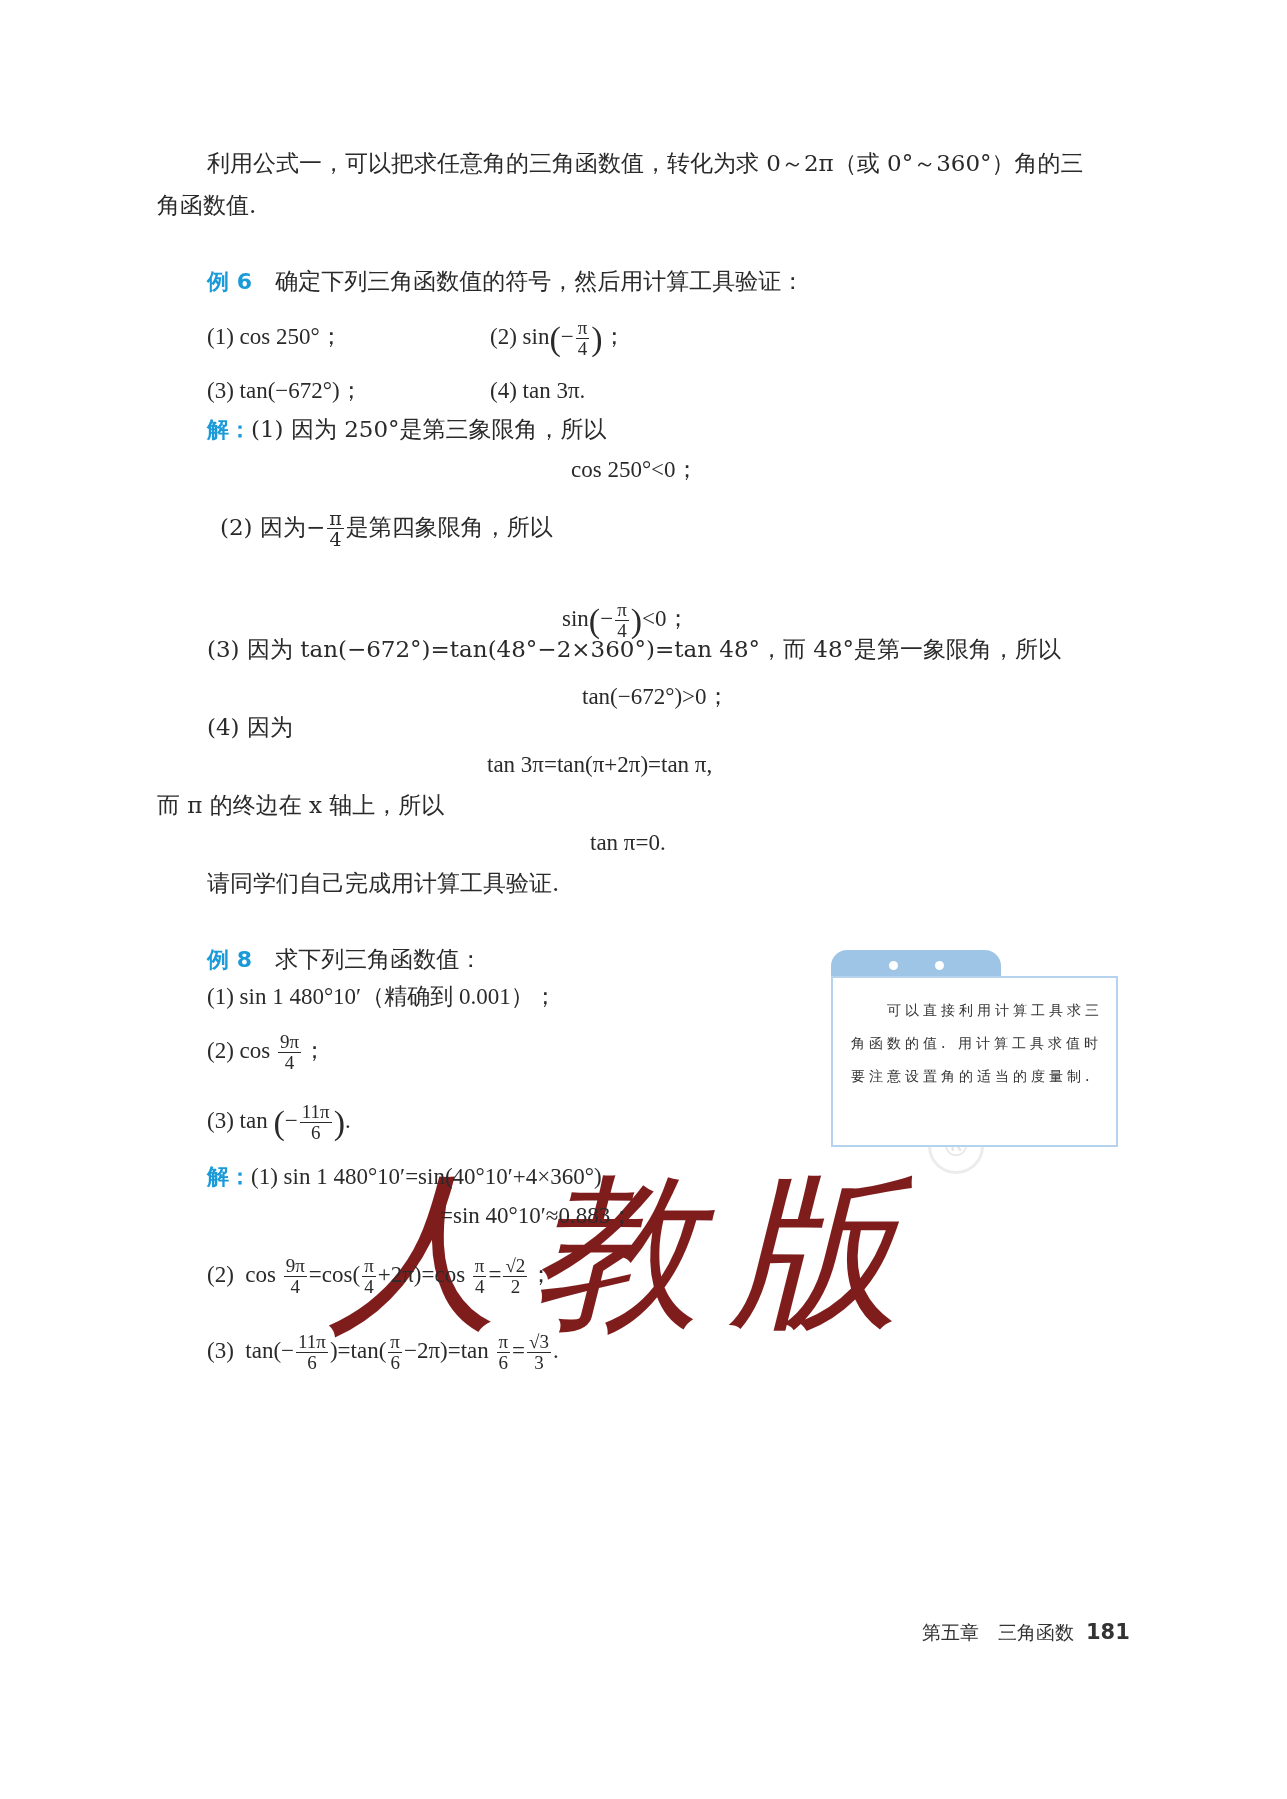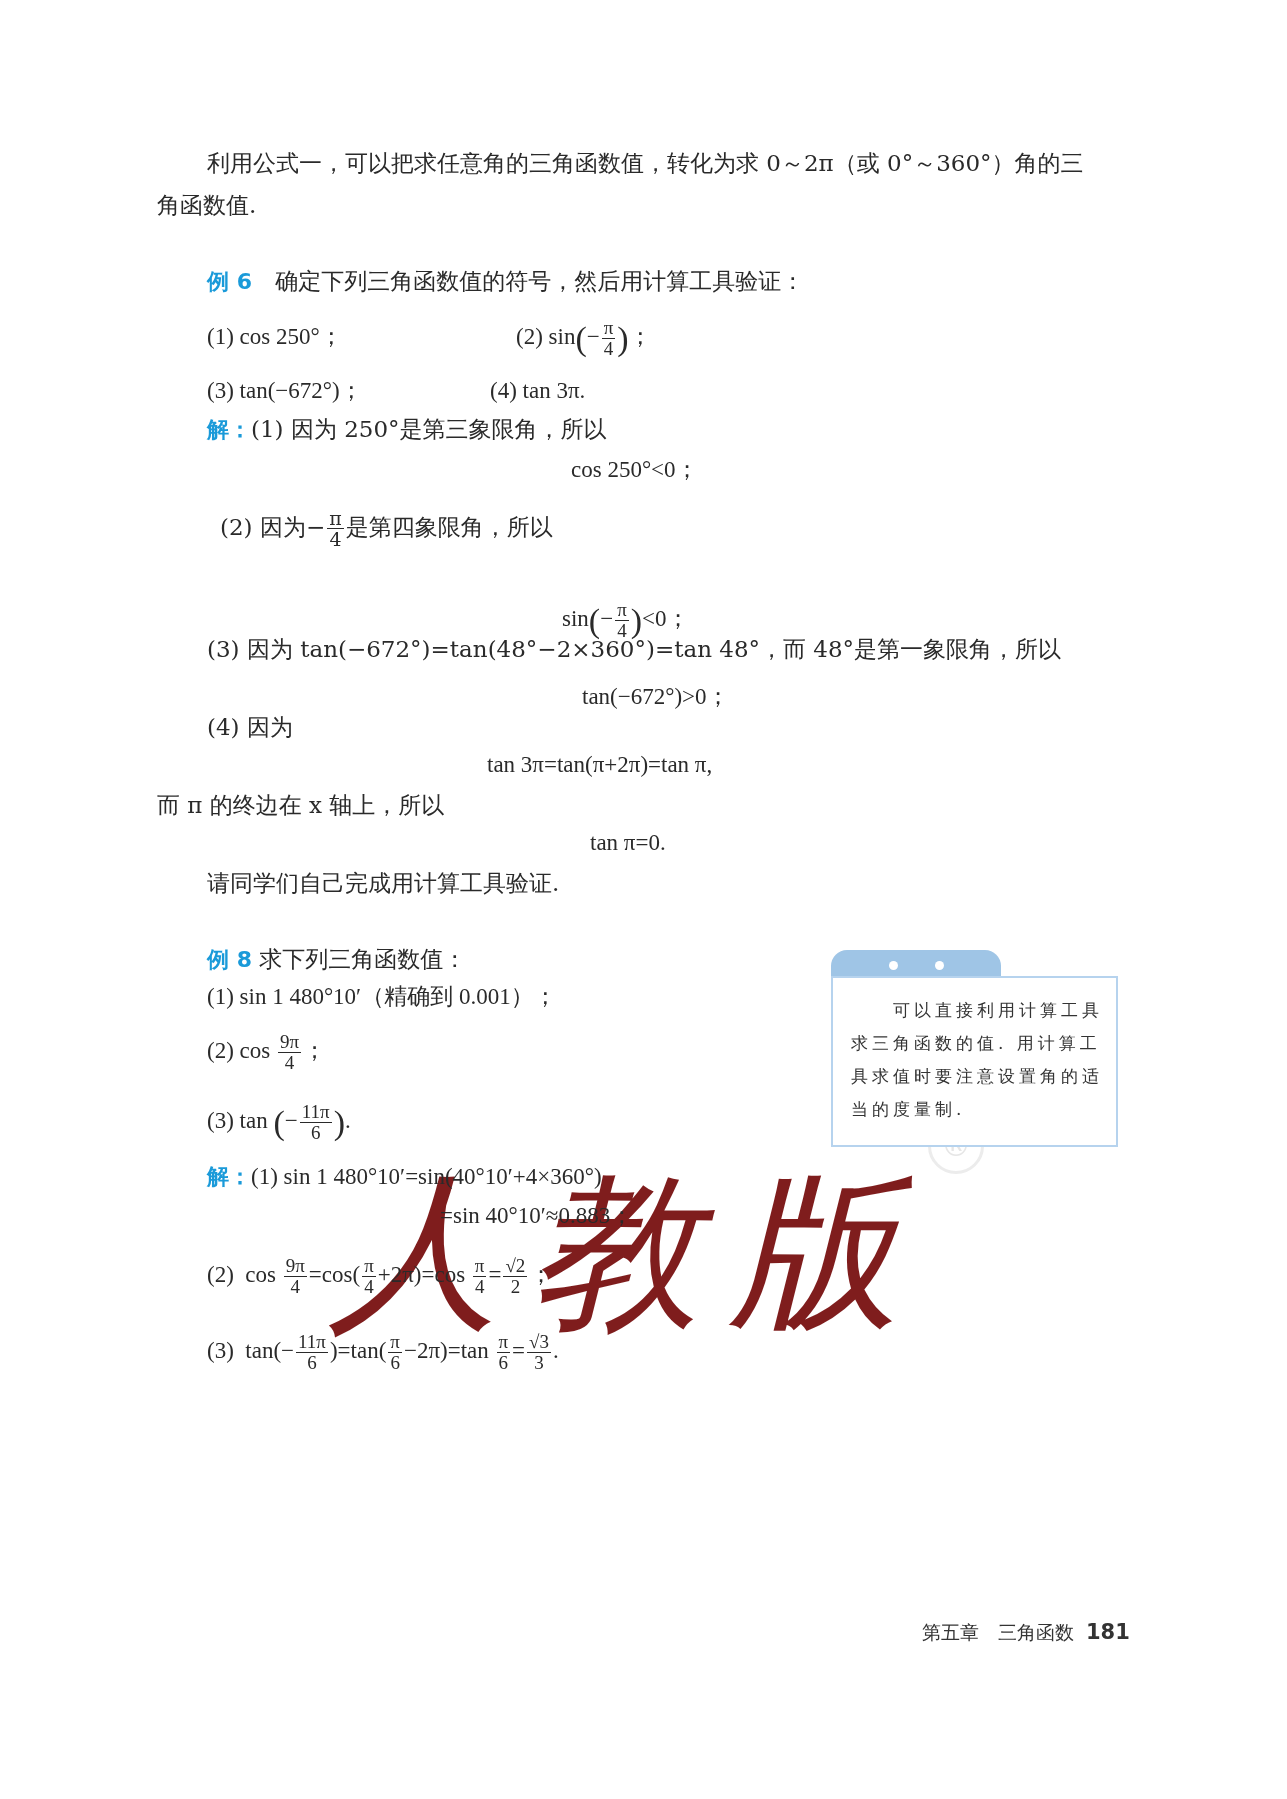--- a/index.html
+++ b/index.html
@@ -13,21 +13,21 @@
           font-size:19px; line-height:20px; margin:0 2px; }
   .frac .num { border-bottom:1px solid #2a2a2a; padding:0 2px; }
   .frac .den { padding:0 2px; }
   .paren { font-size:34px; line-height:30px; vertical-align:middle; font-weight:200; }
   .note-box { position:absolute; left:831px; top:950px; width:287px; height:195px; }
   .note-tab { position:absolute; left:0; top:0; width:170px; height:30px; background:#9fc5e6;
               border-radius:16px 16px 0 0; }
   .note-dot { position:absolute; top:11px; width:9px; height:9px; border-radius:50%; background:#fff; }
   .note-body { position:absolute; left:0; top:26px; width:283px; height:167px;
                border:2px solid #b6d3ee; background:#fff; }
-  .note-text { position:absolute; left:18px; top:16px; width:252px; font-size:17px; line-height:33px;
+  .note-text { position:absolute; left:18px; top:16px; width:252px; font-size:14px; line-height:33px;
                letter-spacing:4px; color:#333; white-space:normal; }
   .watermark { position:absolute; color:#7f1d1d; font-size:170px; font-style:italic; font-family:"DejaVu Serif",serif;
                letter-spacing:30px; }
   .reg { position:absolute; left:928px; top:1118px; width:50px; height:50px; border:3px solid #ececec;
          border-radius:50%; color:#e6e6e6; font-size:30px; text-align:center; line-height:50px;
          font-family:"DejaVu Sans",sans-serif; }
   .footer { font-family:"DejaVu Sans","Liberation Sans",sans-serif; font-size:19px; color:#333; }
   .footer .pg { font-weight:bold; font-size:21px; margin-left:12px; }
 </style>
 </head>
@@ -40,21 +40,21 @@
 <div class="abs txt" style="left:157px; top:190px;">角函数值.</div>
 
 <div class="abs txt" style="left:207px; top:266px;">
   <span class="label">例 6</span>
   <span style="margin-left:16px;">确定下列三角函数值的符号，然后用计算工具验证：</span>
 </div>
 
 <div class="abs txt math" style="left:207px; top:322px;">
   <span>(1)</span>&nbsp;<span>cos 250°；</span>
 </div>
-<div class="abs txt math" style="left:490px; top:318px;margin-left:26px;">
+<div class="abs txt math" style="left:490px; top:318px;">
   <span>(2)</span>&nbsp;<span>sin</span><span class="paren">(</span><span>−</span><span class="frac">
       <span class="num">π</span>
       <span class="den">4</span>
     </span><span class="paren">)</span><span>；</span>
 </div>
 <div class="abs txt math" style="left:207px; top:376px;">
   <span>(3)</span>&nbsp;<span>tan(−672°)；</span>
 </div>
 <div class="abs txt math" style="left:490px; top:376px;">
   <span>(4)</span>&nbsp;<span>tan 3π.</span>
@@ -82,21 +82,21 @@
 <div class="abs txt math" style="left:582px; top:672px;margin-top:10px;">tan(−672°)&gt;0；</div>
 
 <div class="abs txt" style="left:207px; top:712px;">(4) 因为</div>
 <div class="abs txt math" style="left:487px; top:750px;">tan 3π=tan(π+2π)=tan π,</div>
 <div class="abs txt" style="left:157px; top:790px;">而 π 的终边在 x 轴上，所以</div>
 <div class="abs txt math" style="left:590px; top:828px;">tan π=0.</div>
 <div class="abs txt" style="left:207px; top:868px;">请同学们自己完成用计算工具验证.</div>
 
 <div class="abs txt" style="left:207px; top:944px;">
   <span class="label">例 8</span>
-  <span style="">求下列三角函数值：</span>
+  <span style="margin-left:16px;">求下列三角函数值：</span>
 </div>
 <div class="abs txt math" style="left:207px; top:982px;">
   <span>(1)</span>&nbsp;<span>sin 1 480°10′（精确到 0.001）；</span>
 </div>
 <div class="abs txt math" style="left:207px; top:1032px;">
   <span>(2)</span>&nbsp;<span>cos</span>&nbsp;<span class="frac">
       <span class="num">9π</span>
       <span class="den">4</span>
     </span><span>；</span>
 </div>

